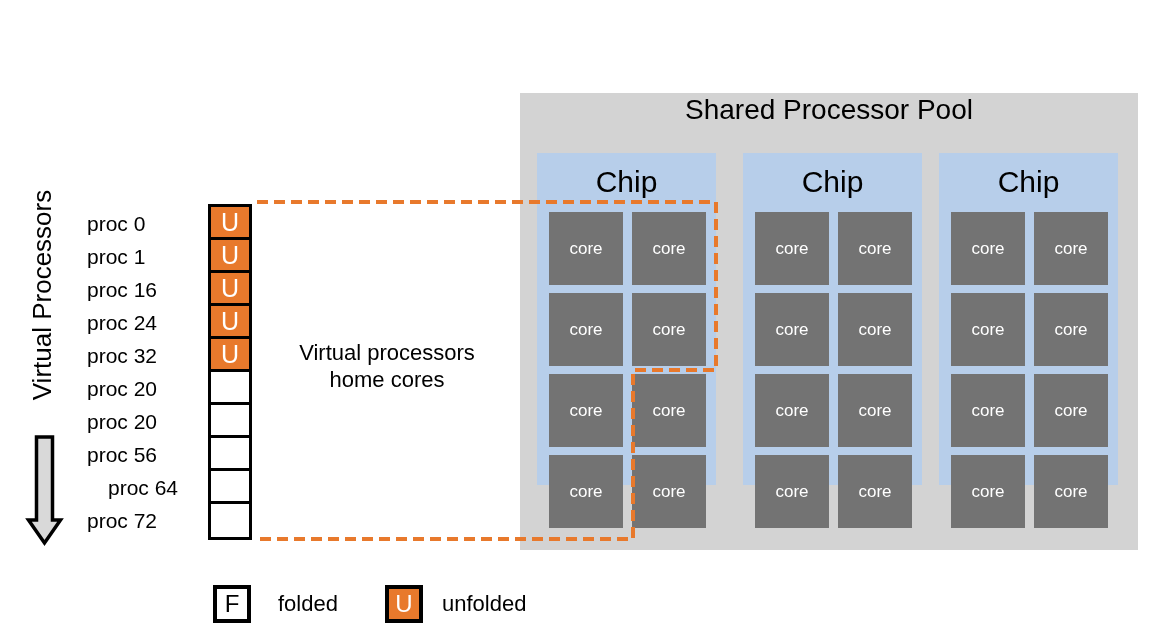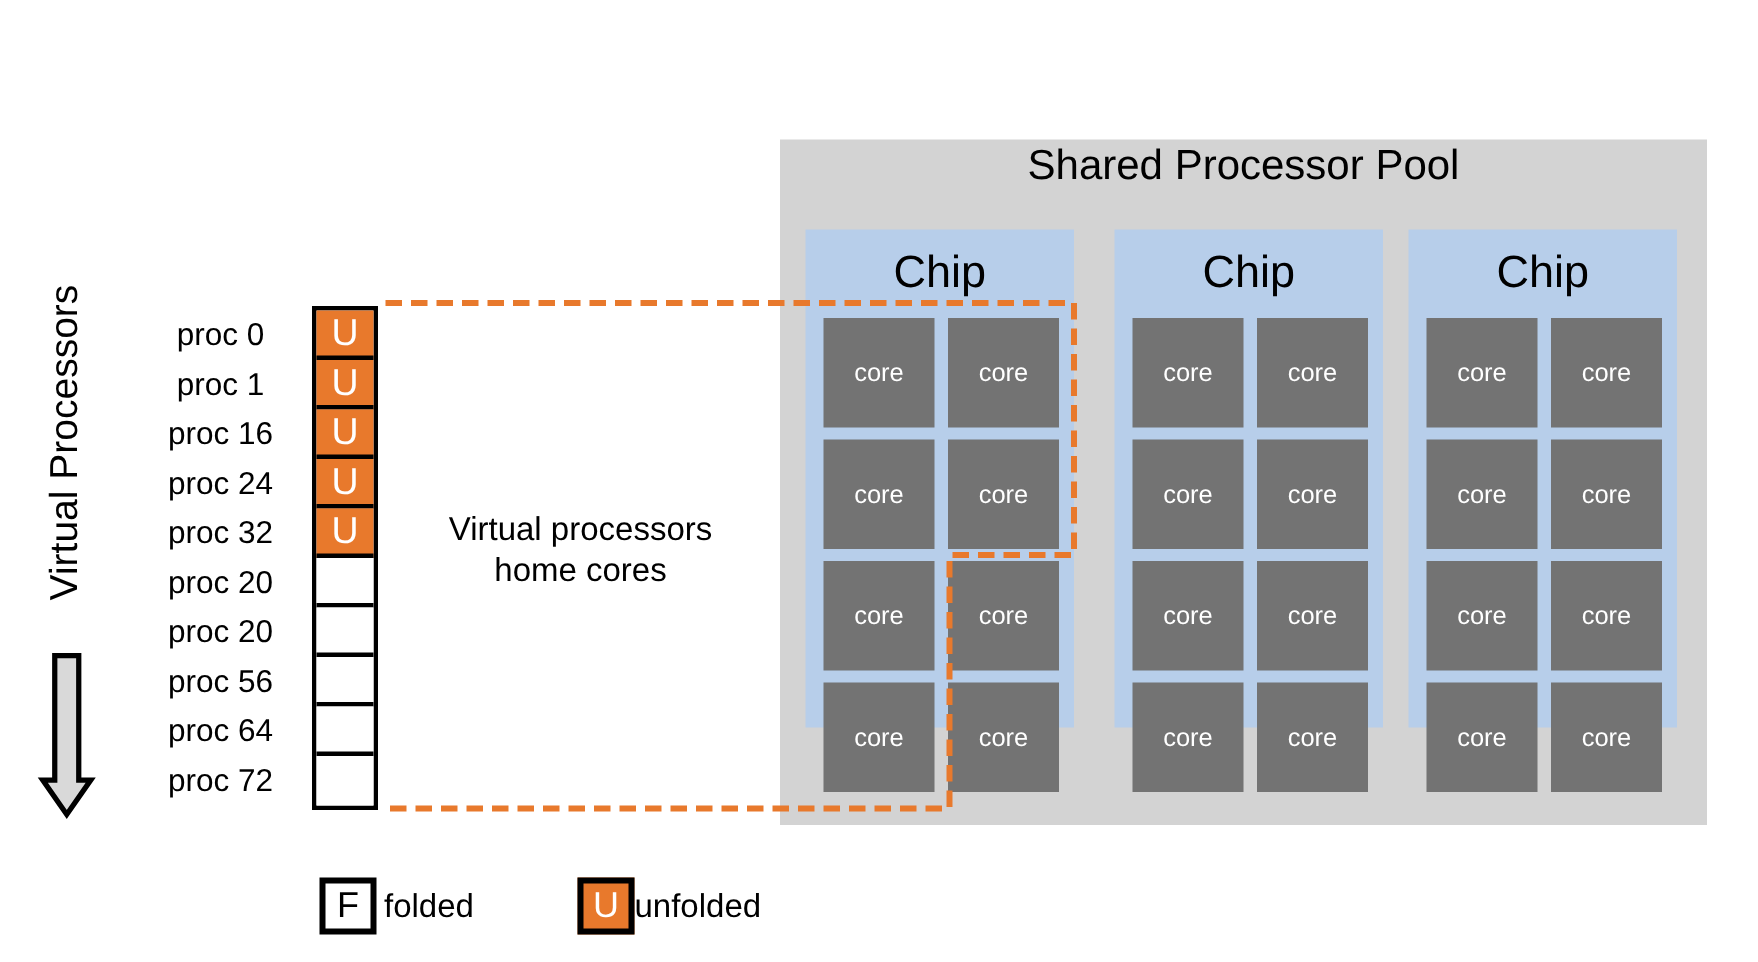--- a/index.html
+++ b/index.html
@@ -9,22 +9,22 @@
   }
   
   #vp-axis-label{
     position:absolute;left:-78px;top:280px;width:240px;height:30px;
     transform:rotate(-90deg);text-align:center;font-size:26px;line-height:30px;white-space:nowrap;
   }
   
   #down-arrow{position:absolute;left:0;top:0;pointer-events:none;}
   
   .proc-label{
-    position:absolute;left:97px;width:100px;height:33px;line-height:33px;
-    font-size:21px;text-align:center;white-space:nowrap;
+    position:absolute;left:87px;width:100px;height:33px;line-height:33px;
+    font-size:21px;text-align:left;white-space:nowrap;
   }
   
   #vp-column{
     position:absolute;left:208px;top:204px;width:44px;
     border:3px solid #000;box-sizing:border-box;background:#fff;
   }
   .vp-cell{
     height:33px;box-sizing:border-box;border-bottom:3px solid #000;
     display:flex;align-items:center;justify-content:center;
     font-size:25px;color:#fff;background:#fff;
@@ -67,23 +67,23 @@
   
   .legend-group{position:absolute;top:585px;display:flex;align-items:center;}
   .legend-swatch{
     width:38px;height:38px;box-sizing:border-box;border:4px solid #000;background:#fff;
     display:flex;align-items:center;justify-content:center;font-size:24px;color:#000;
     flex:0 0 auto;
   }
   .legend-swatch.unfolded{background:#E8792C;color:#fff;}
   .legend-label{font-size:22px;white-space:nowrap;}
   #legend-folded{left:213px;}
-  #legend-folded .legend-label{margin-left:5px;}
+  #legend-folded .legend-label{margin-left:27px;}
   #legend-unfolded{left:385px;}
-  #legend-unfolded .legend-label{text-align:right;}
+  #legend-unfolded .legend-label{margin-left:19px;text-align:right;}
 </style>
 </head>
 <body>
 
 <div id="canvas">
 
   <div id="vp-axis-label">Virtual Processors</div>
 
   <svg id="down-arrow" width="100" height="641" viewBox="0 0 100 641">
     <polygon points="36.5,437 52.5,437 52.5,520 60.5,520 44.5,543 28.5,520 36.5,520" fill="#D9D9D9" stroke="#000" stroke-width="3.5" stroke-linejoin="miter"></polygon>
@@ -91,21 +91,21 @@
 
   <div id="proc-labels">
       <div class="proc-label" style="top: 207px;">proc 0</div>
       <div class="proc-label" style="top: 240px;">proc 1</div>
       <div class="proc-label" style="top: 273px;">proc 16</div>
       <div class="proc-label" style="top: 306px;">proc 24</div>
       <div class="proc-label" style="top: 339px;">proc 32</div>
       <div class="proc-label" style="top: 372px;">proc 20</div>
       <div class="proc-label" style="top: 405px;">proc 20</div>
       <div class="proc-label" style="top: 438px;">proc 56</div>
-      <div class="proc-label" style="top: 471px;">proc 64</div>
+      <div class="proc-label" style="top: 471px; margin-left: 21px;">proc 64</div>
       <div class="proc-label" style="top: 504px;">proc 72</div>
     </div>
 
   <div id="vp-column">
       <div class="vp-cell unfolded">U</div>
       <div class="vp-cell unfolded">U</div>
       <div class="vp-cell unfolded">U</div>
       <div class="vp-cell unfolded">U</div>
       <div class="vp-cell unfolded">U</div>
       <div class="vp-cell"></div>

